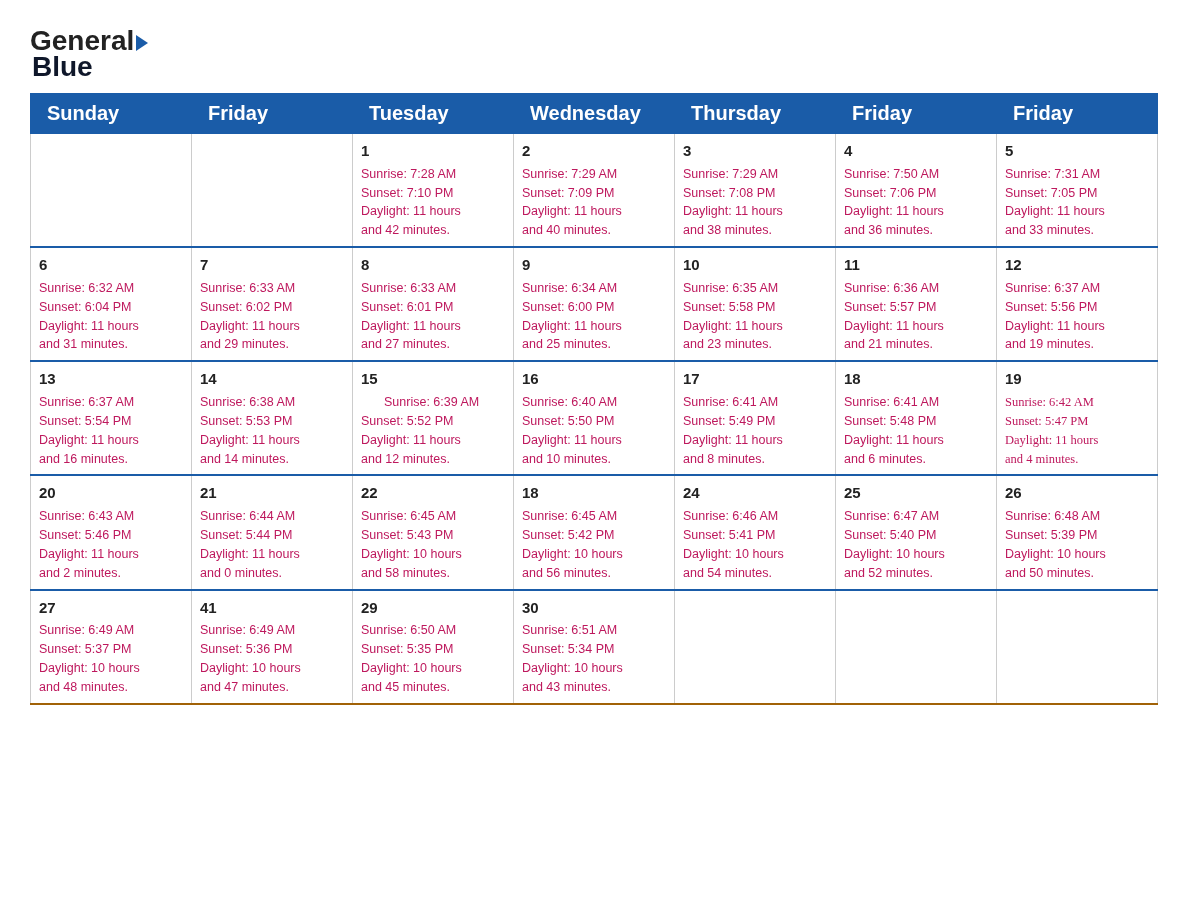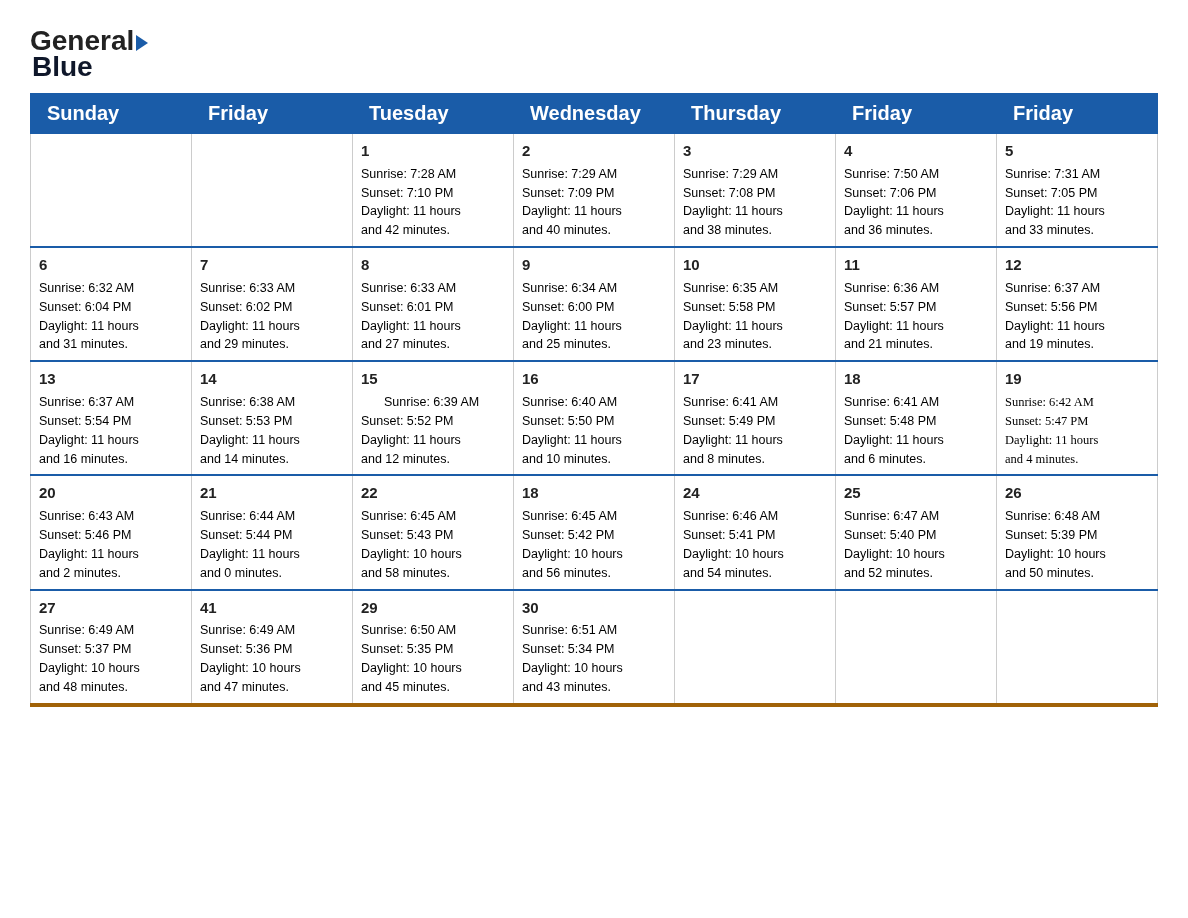--- a/index.html
+++ b/index.html
@@ -88,28 +88,28 @@
     }
     .calendar-table td .day-num {
       font-size: 15px;
       font-weight: bold;
       color: #222;
       display: block;
       margin-bottom: 3px;
     }
     .calendar-table td .day-info {
       font-size: 12.5px;
-      color: #000000;
+      color: #be185d;
       line-height: 1.45;
     }
     .calendar-table tr td {
       border-bottom: 2px solid #1a5ca8;
     }
     .calendar-table tr:last-child td {
-      border-bottom: 4px solid #a16207;
+      border-bottom: 2px solid #a16207;
     }
     .empty-cell {
       background: #fff;
     }
   </style>
 </head>
 <body>
 
 <div class="header-row">
   <div class="logo">

